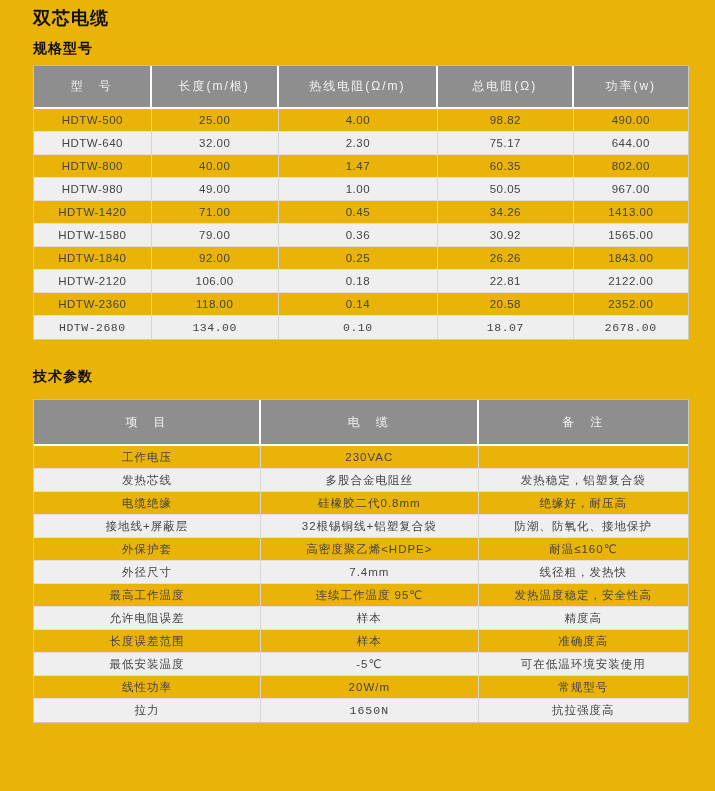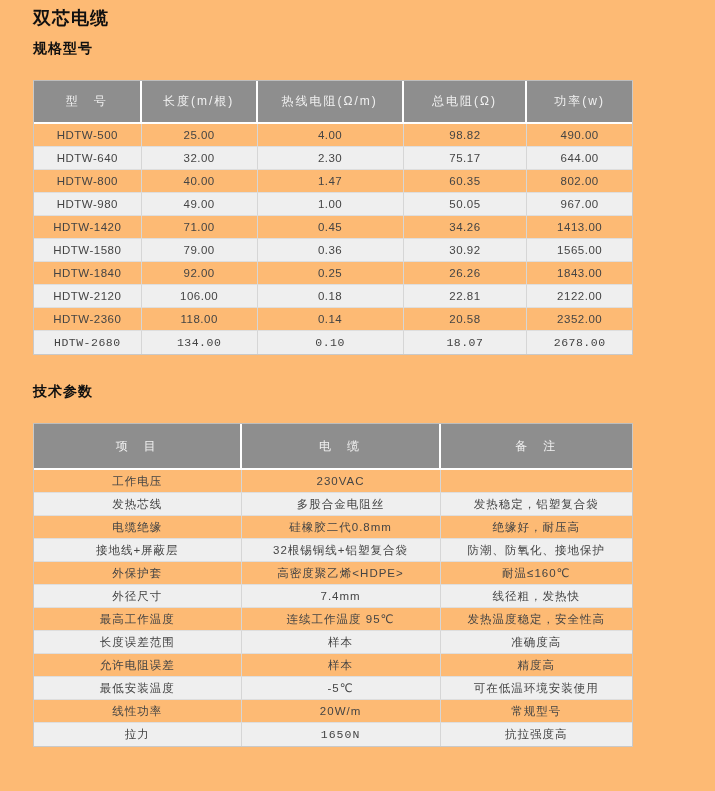--- a/index.html
+++ b/index.html
@@ -8,21 +8,21 @@
     padding: 0;
     background: #ffffff;
     width: 715px;
     font-family: "Liberation Sans", "DejaVu Sans", sans-serif;
     color: #3d3d3d;
   }
   .page {
     width: 715px;
     height: 791px;
     padding: 6px 24px 0 33px;
-    background: #fdba74;
+    background: #eab308;
   }
   h1.page-title {
     font-size: 18px;
     line-height: 24px;
     margin: 0;
     color: #101010;
     font-weight: bold;
     letter-spacing: 1px;
   }
   h2.section-title {
@@ -34,24 +34,23 @@
     letter-spacing: 1px;
   }
   h2.section-title.tech {
     margin-top: 28px;
     margin-bottom: 15px;
   }
   table.data-table {
     border-collapse: separate;
     border-spacing: 0;
     table-layout: fixed;
-    width: 600px;
+    width: 656px;
     border: 1px solid #c9c9c9;
     border-top-color: #bdbdbd;
-    margin-top: 24px;
   }
   table.data-table th {
     background: #8e8e8e;
     color: #f1f1f1;
     font-weight: normal;
     font-size: 12px;
     letter-spacing: 2px;
     text-align: center;
     border-right: 2px solid #ffffff;
     border-bottom: 2px solid #ffffff;
@@ -222,30 +221,30 @@
           <td>外径尺寸</td>
           <td>7.4mm</td>
           <td>线径粗，发热快</td>
         </tr>
         <tr>
           <td>最高工作温度</td>
           <td>连续工作温度 95℃</td>
           <td>发热温度稳定，安全性高</td>
         </tr>
         <tr>
+          <td>允许电阻误差</td>
+          <td>样本</td>
+          <td>精度高</td>
+        </tr>
+        <tr>
           <td>长度误差范围</td>
           <td>样本</td>
           <td>准确度高</td>
         </tr>
         <tr>
-          <td>允许电阻误差</td>
-          <td>样本</td>
-          <td>精度高</td>
-        </tr>
-        <tr>
           <td>最低安装温度</td>
           <td>-5℃</td>
           <td>可在低温环境安装使用</td>
         </tr>
         <tr>
           <td>线性功率</td>
           <td>20W/m</td>
           <td>常规型号</td>
         </tr>
         <tr>

